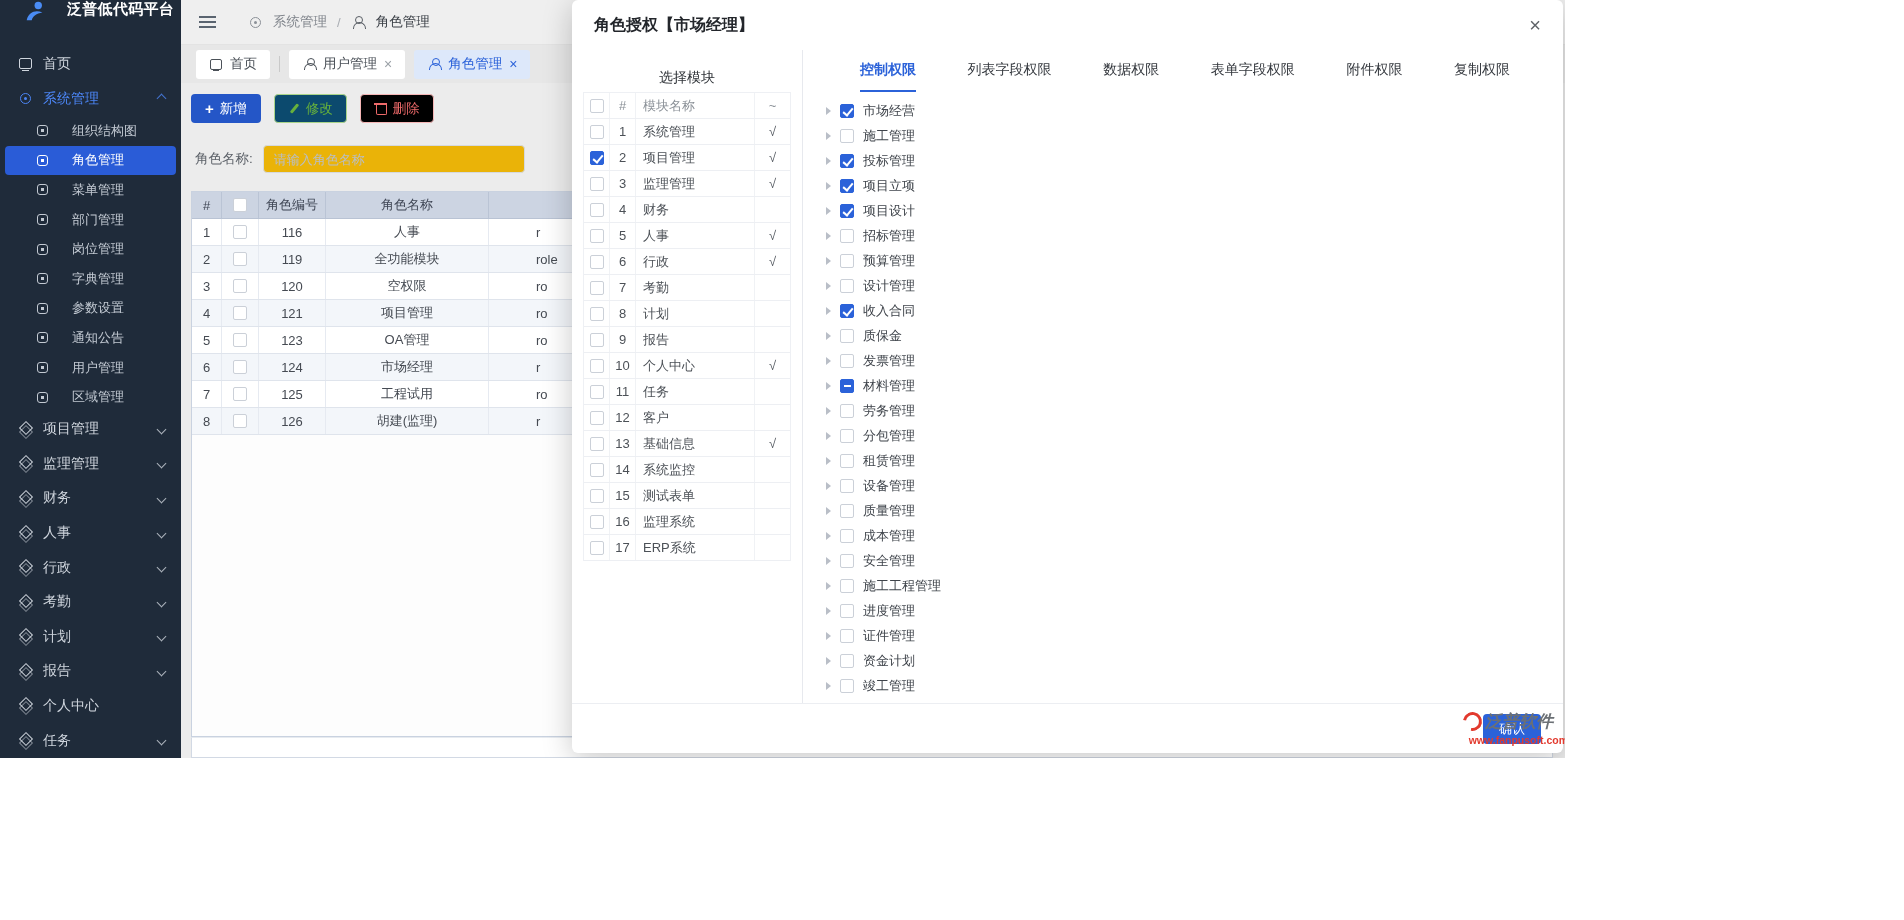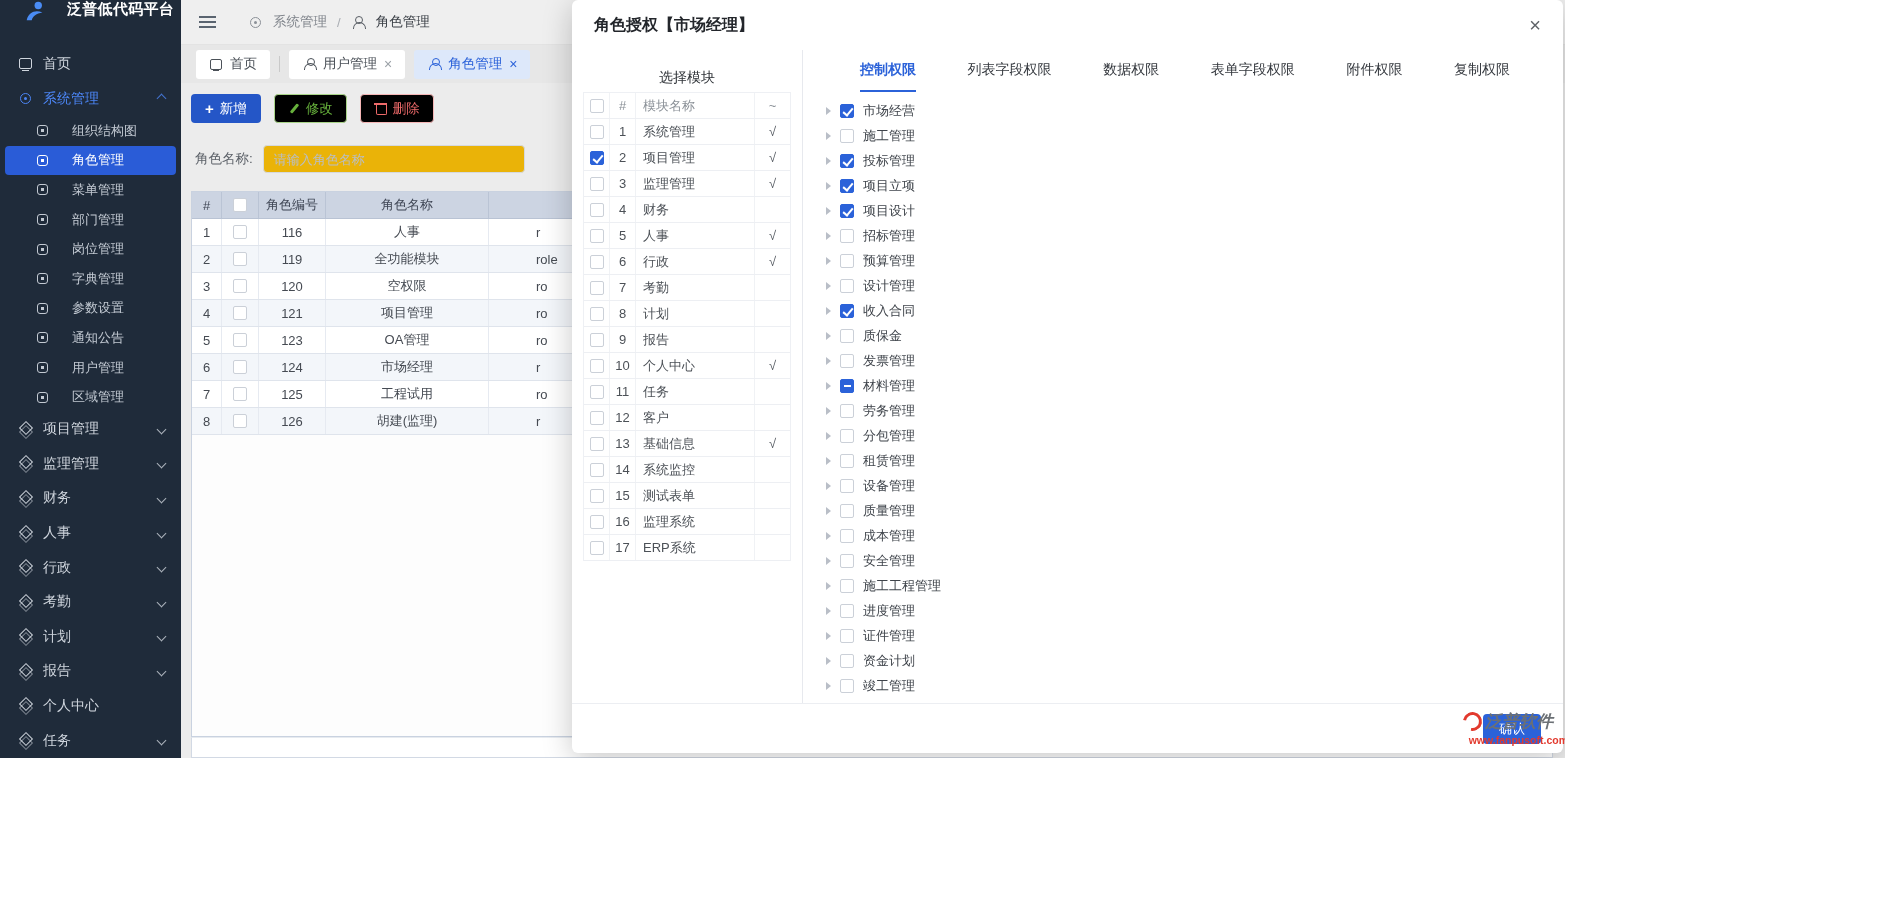--- a/index.html
+++ b/index.html
@@ -50,21 +50,21 @@
   .tab .icn{width:14px;height:14px}
   .tab-close{font-size:14px;color:#9aa0a6;cursor:pointer;line-height:1}
   .tab.active{background:#dde8fa;color:#2b62d9}
   .tab.active .tab-close{color:#2b62d9}
   .tab-divider{width:1px;height:16px;background:#c9c9c9}
 
   .content{position:absolute;left:0;top:84px;right:0;bottom:0;padding:8px 12px 0 10px;display:flex;flex-direction:column}
   .toolbar{display:flex;gap:13px;margin:2px 0 10px 0}
   .btn{height:29px;border-radius:4px;display:inline-flex;align-items:center;gap:6px;padding:0 13px;font-size:13.5px;border:1px solid transparent;cursor:pointer;font-family:inherit}
   .btn-add{background:#2456c7;color:#fff}
-  .btn-edit{background:#000000;color:#67b13c;border-color:#a9d489}
+  .btn-edit{background:#0c4a6e;color:#67b13c;border-color:#a9d489}
   .btn-del{background:#000000;color:#ee6a6a;border-color:#f5b6b6}
   .i-plus{font-size:15px;line-height:1;font-weight:700}
   .i-edit{width:12px;height:12px;position:relative}
   .i-edit::before{content:"";position:absolute;left:5px;top:0;width:3px;height:11px;background:currentColor;transform:rotate(40deg);border-radius:1px}
   .i-trash{width:13px;height:13px;position:relative}
   .i-trash::before{content:"";position:absolute;left:2px;top:3px;width:9px;height:9px;border:1.3px solid currentColor;border-top:none;border-radius:0 0 2px 2px}
   .i-trash::after{content:"";position:absolute;left:0;top:1px;width:13px;height:1.5px;background:currentColor}
 
   .filterrow{display:flex;align-items:center;gap:10px;margin:12px 0 18px 4px;font-size:13.5px;color:#5c6168}
   .role-input{width:262px;height:28px;border:1px solid #d6d9de;border-radius:4px;padding:0 10px;font-size:13px;color:#333;background:#eab308;outline:none;font-family:inherit}

